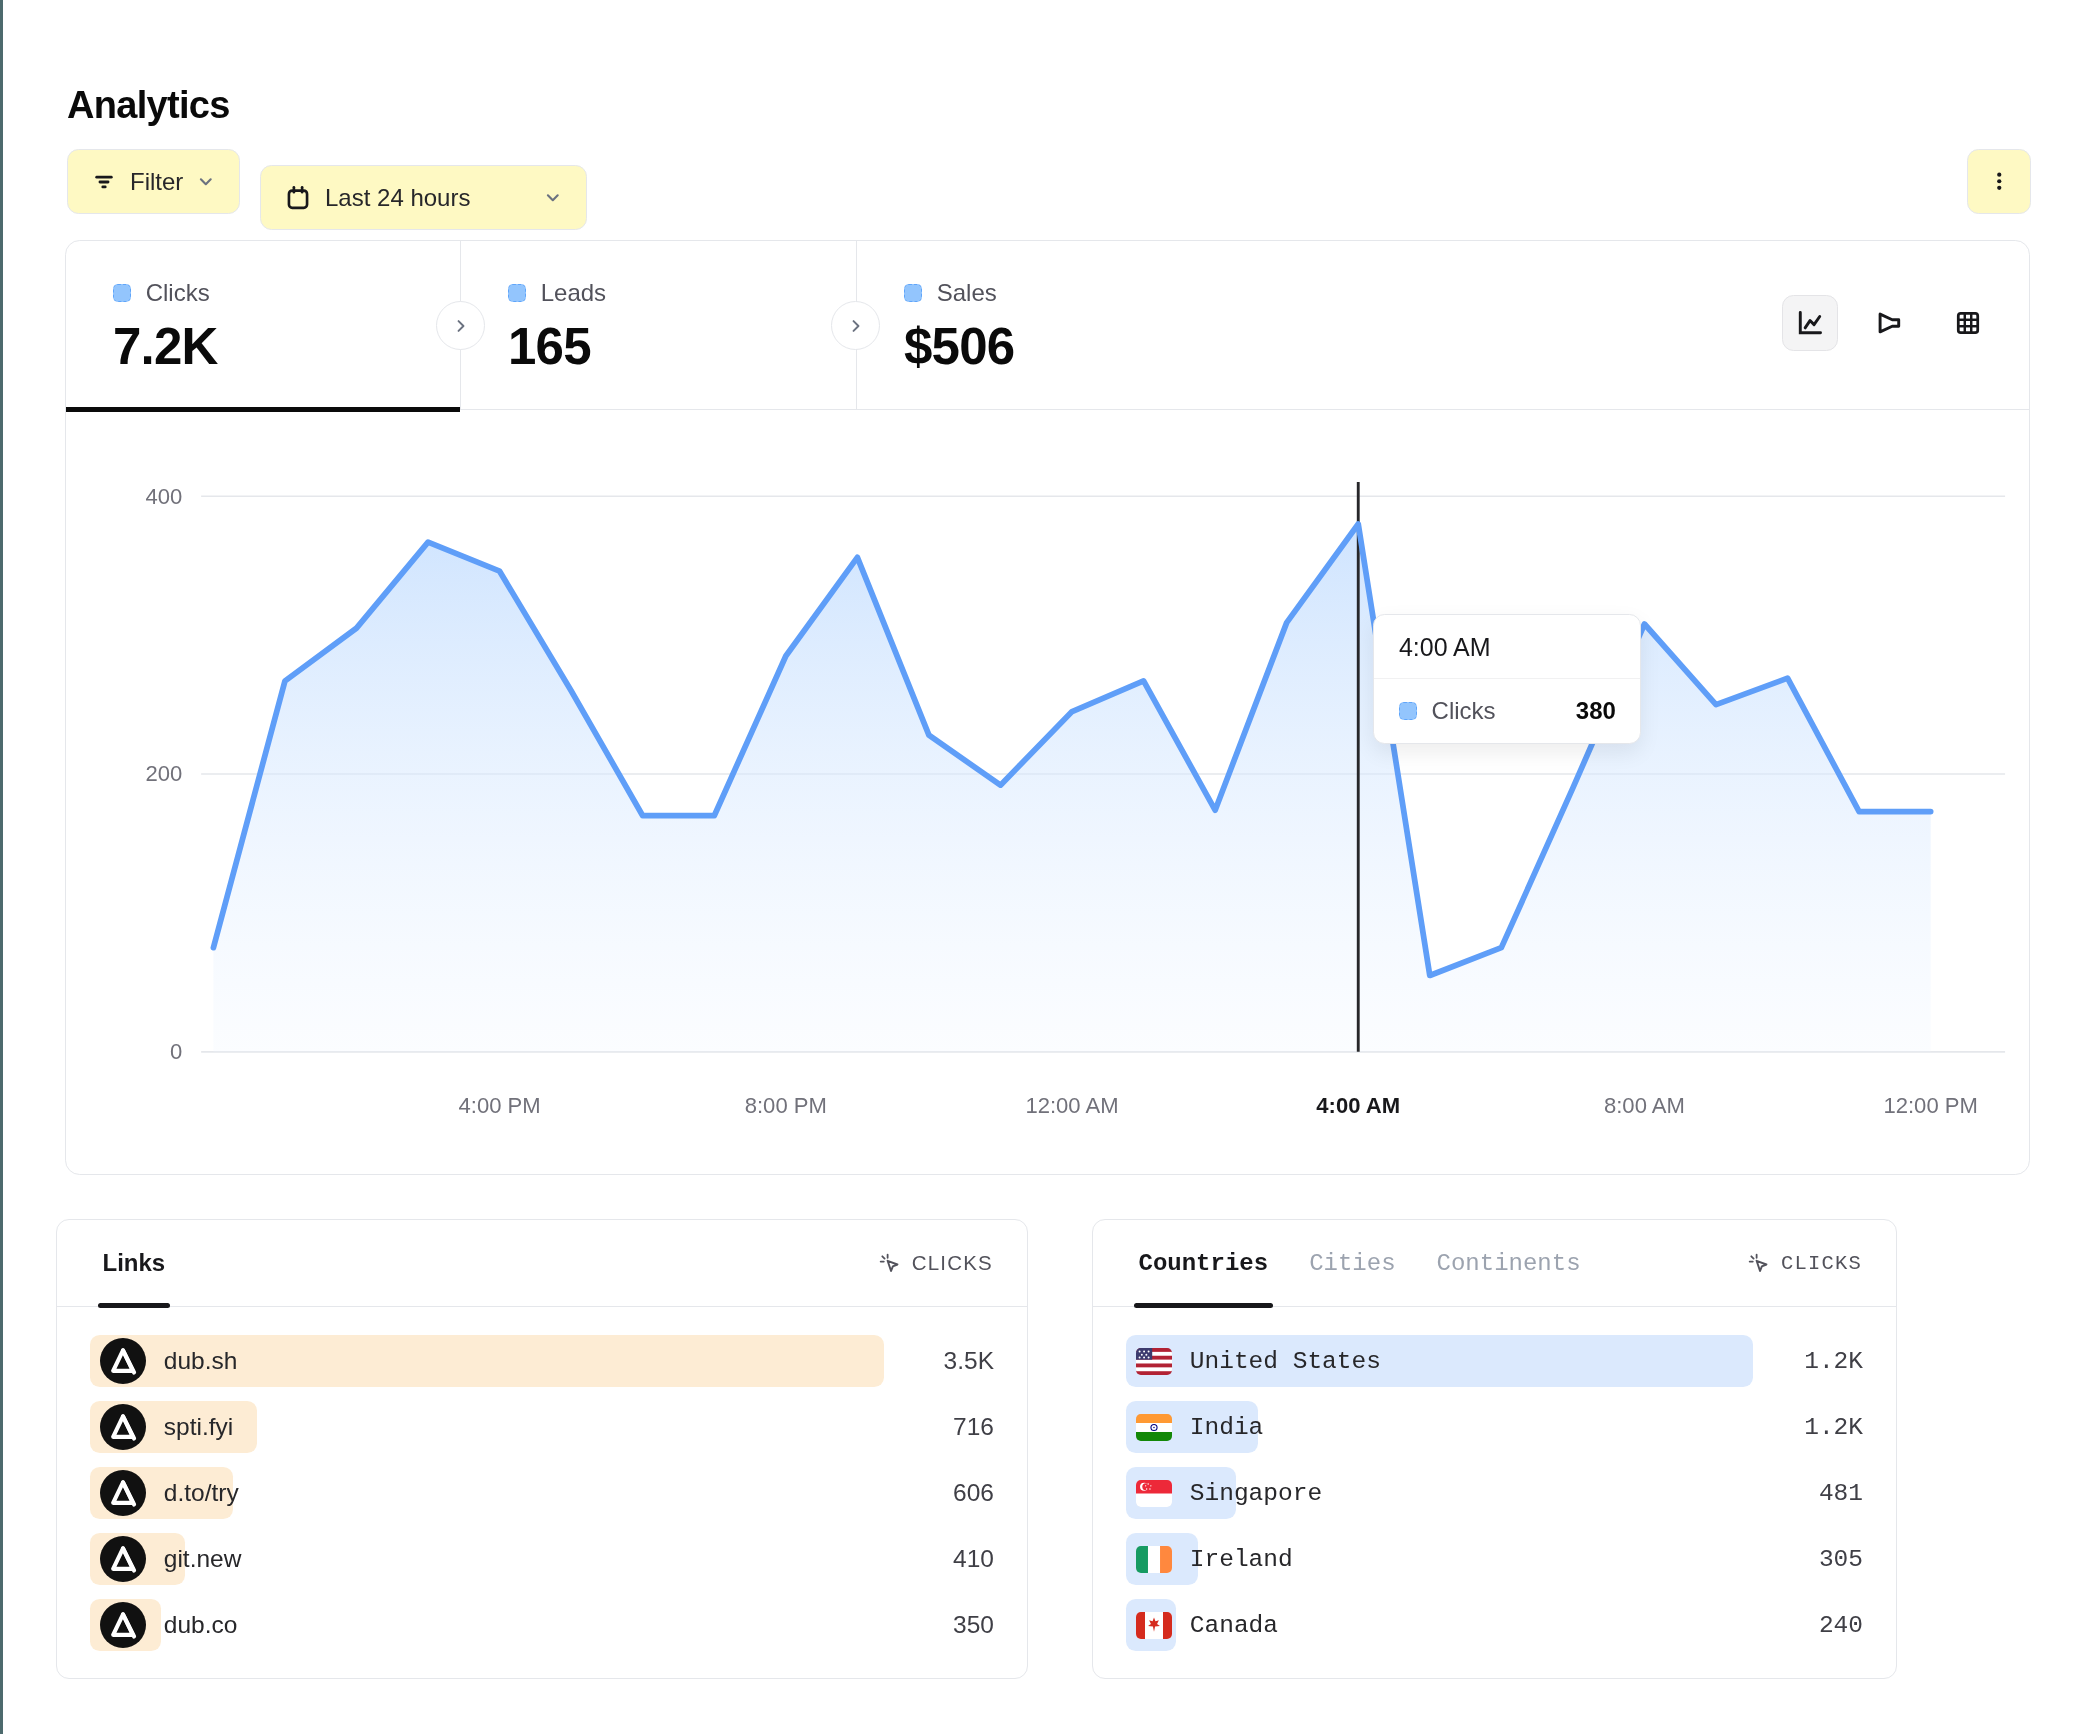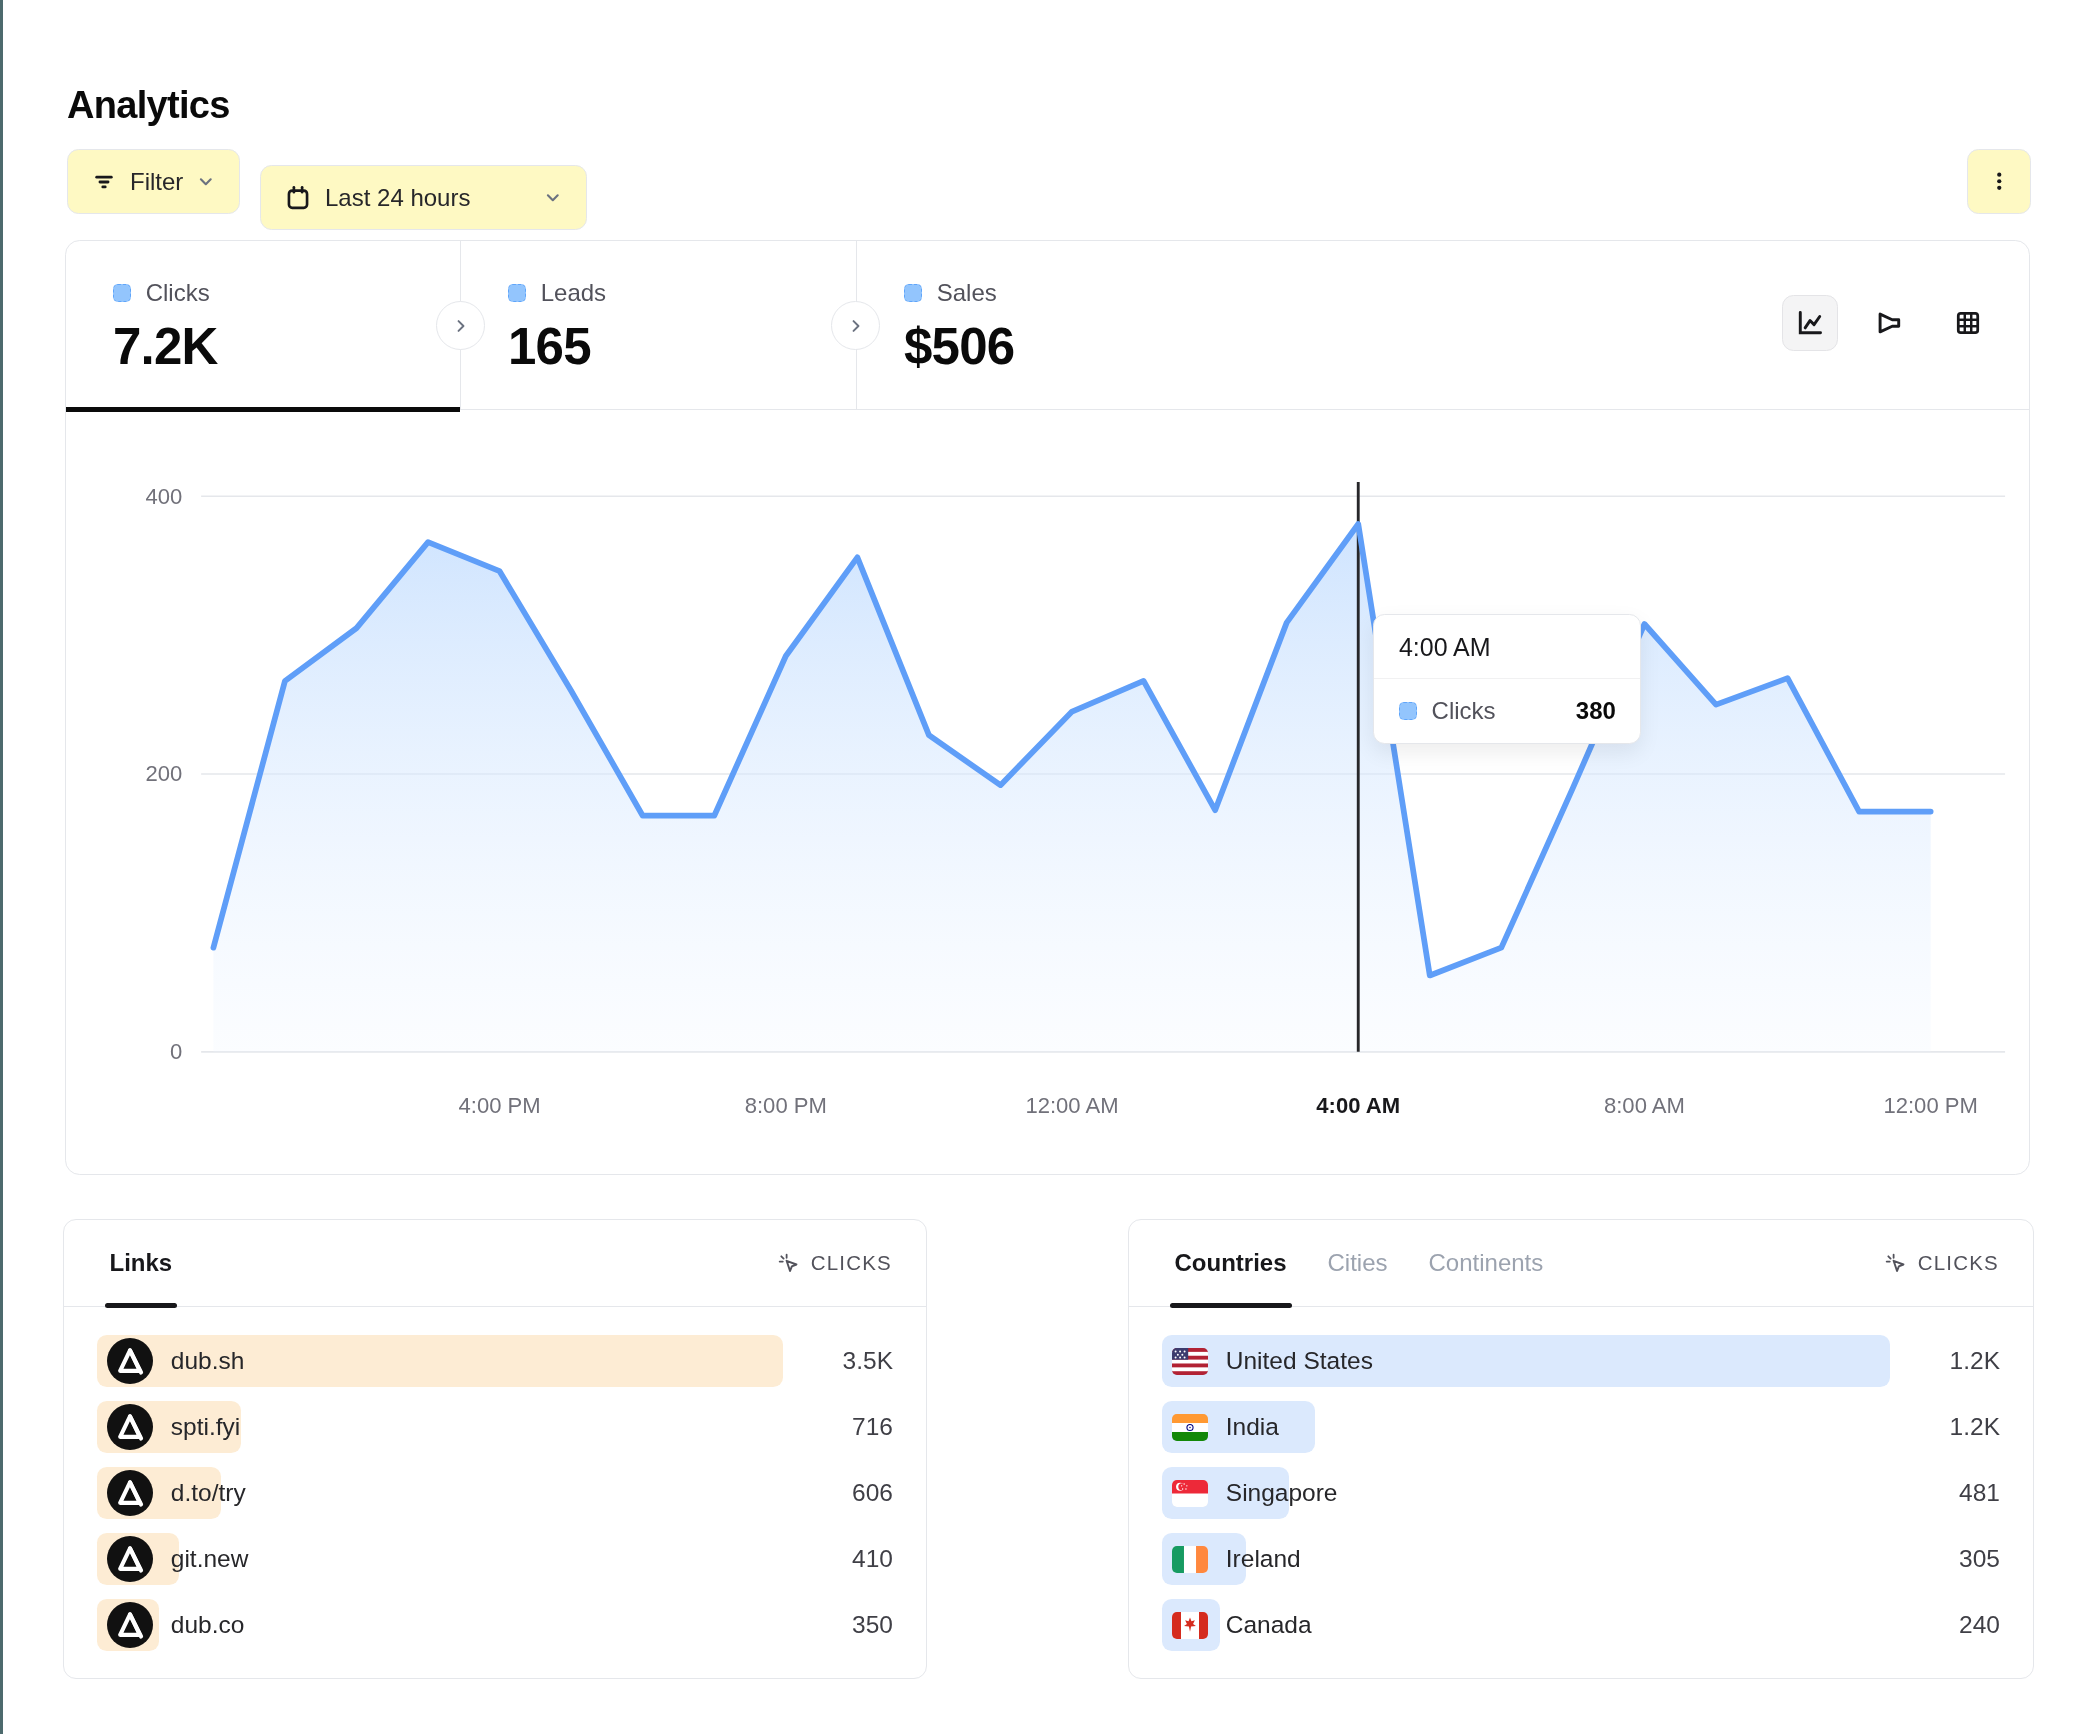--- a/index.html
+++ b/index.html
@@ -32,22 +32,22 @@
 
   .chart-wrap{position:absolute;left:16.4px;top:218px;width:1931px;height:691px;}
   .chart-wrap svg{position:absolute;left:0;top:0;}
 
   .tooltip{position:absolute;left:1291px;top:155px;width:268px;background:#fff;border:1.6px solid #e5e7eb;border-radius:11.5px;box-shadow:0 8.2px 21px rgba(0,0,0,.07);box-sizing:border-box;z-index:5;}
   .tip-head{padding:18px 24.5px 16.4px 24.5px;font-size:25px;color:#18181b;border-bottom:1.6px solid #f1f1f2;}
   .tip-row{display:flex;align-items:center;gap:14.7px;padding:18px 24.5px;font-size:24px;color:#52525b;}
   .tip-val{margin-left:auto;font-weight:700;color:#0a0a0a;}
 
   .panel{position:absolute;top:1219px;height:460px;border:1.6px solid #e5e7eb;border-radius:13px;background:#fff;box-sizing:border-box;}
-  #links-card{left:63px;width:864px;}
-  #geo-card{left:1128px;width:906px;}
+  #links-card{left:56px;width:972px;}
+  #geo-card{left:1092px;width:805px;font-family:Liberation Mono, monospace;}
   .panel-head{position:relative;height:87px;border-bottom:1.6px solid #e5e7eb;box-sizing:border-box;}
   .pane-tabs{position:absolute;left:34px;top:0;height:100%;display:flex;gap:18px;}
   .pane-tab{position:relative;height:100%;display:flex;align-items:center;padding:0 11.5px;font-size:24px;color:#9ca3af;cursor:pointer;}
   .pane-tab.active{color:#18181b;font-weight:600;}
   .pane-tab.active::after{content:"";position:absolute;left:6.5px;right:6.5px;bottom:-1.6px;height:4.9px;background:#18181b;border-radius:2.5px;}
   .metric{position:absolute;right:34px;top:0;height:100%;display:flex;align-items:center;gap:10.6px;font-size:20.5px;color:#52525b;letter-spacing:1.2px;}
   .rows{padding:28px 33px 0 33px;}
   .row{display:flex;align-items:center;height:52px;margin-bottom:14px;gap:19.6px;}
   .barzone{position:relative;flex:1;height:52px;border-radius:9px;}
   .bar{position:absolute;left:0;top:0;height:52px;border-radius:9.8px;}

